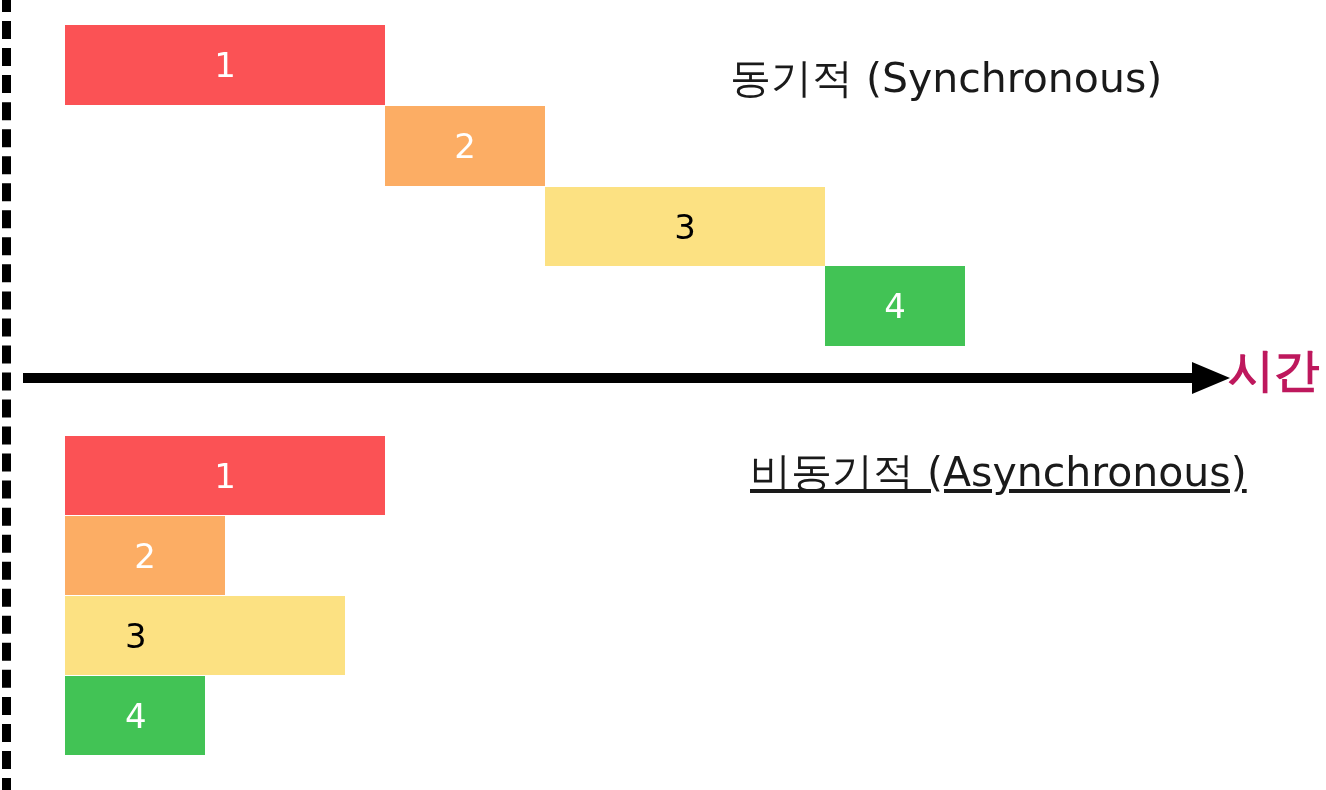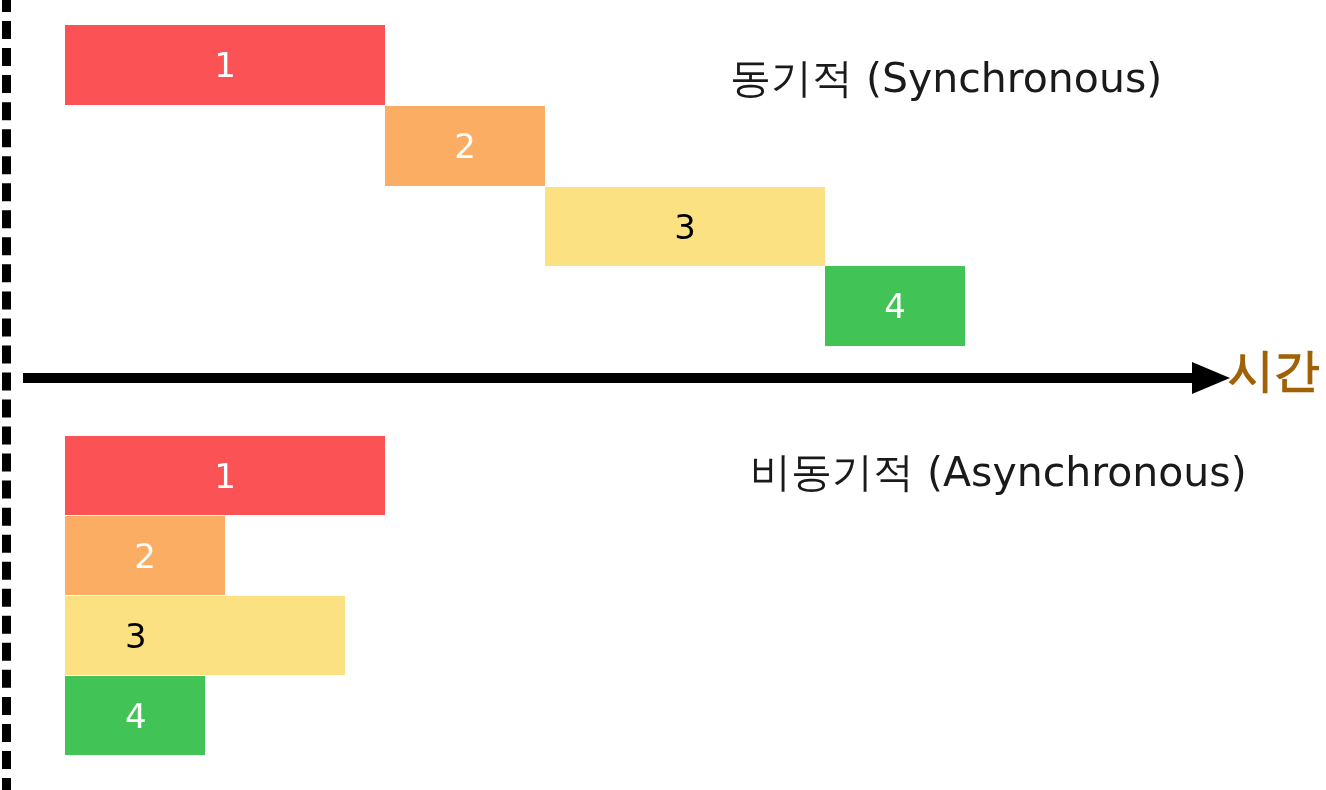--- a/index.html
+++ b/index.html
@@ -46,36 +46,36 @@
     border-top: 16px solid transparent;
     border-bottom: 16px solid transparent;
     border-left: 38px solid #000000;
   }
   #time-axis-label {
     position: absolute;
     left: 1228px;
     top: 347px;
     font-size: 46px;
     font-weight: 700;
-    color: #a16207;
+    color: #be185d;
     letter-spacing: -0.5px;
     white-space: nowrap;
     line-height: 1;
   }
 
   
   .section-caption {
     position: absolute;
     font-size: 41px;
     color: #1a1a1a;
     white-space: nowrap;
     line-height: 1;
   }
   #caption-sync  { left: 730px; top: 28px; margin-top: 30px; }
-  #caption-async { left: 750px; top: 452px; }
+  #caption-async { left: 750px; top: 452px; text-decoration: underline; }
 
   
   .bar {
     position: absolute;
     display: flex;
     align-items: center;
     justify-content: center;
     box-sizing: border-box;
   }
   .bar-label {

